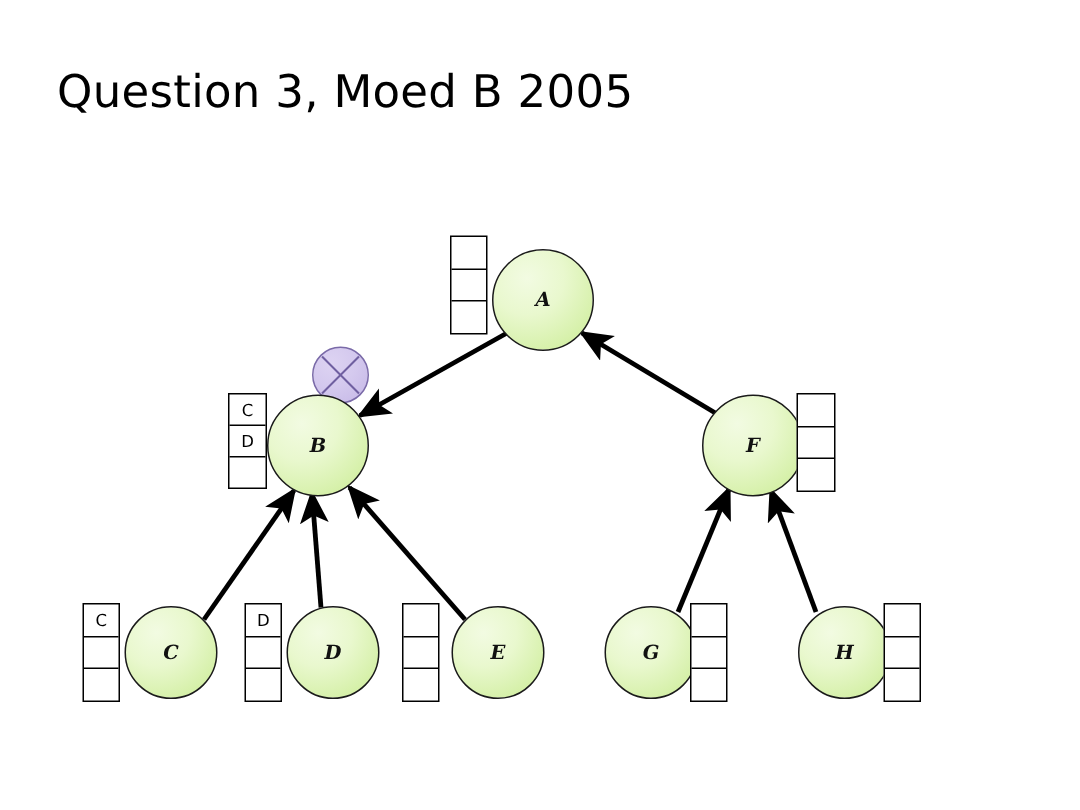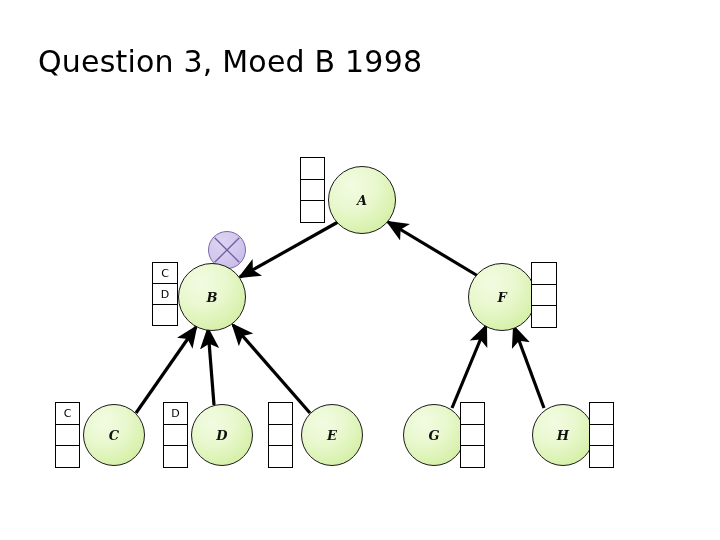--- a/index.html
+++ b/index.html
@@ -58,21 +58,21 @@
     font-family:"DejaVu Sans", sans-serif;
     font-size:11px;color:#000000;line-height:1;
   }
   .cell:last-child{border-bottom:none;}
 </style>
 </head>
 <body>
 
 <div id="slide">
 
-  <div class="title">Question 3, Moed B 1998</div>
+  <div class="title">Question 3, Moed B 2005</div>
 
   <svg id="edges" viewBox="0 0 720 540" xmlns="http://www.w3.org/2000/svg">
     <defs>
       <marker id="arrowhead" markerWidth="7" markerHeight="7" refX="6.2" refY="3" orient="auto" markerUnits="strokeWidth">
         <path d="M0,0 L7,3 L0,6 L1.6,3 Z" fill="#000000"></path>
       </marker>
     </defs>
     <g stroke="#000000" stroke-width="3.2" fill="none" marker-end="url(#arrowhead)">
       <line x1="338" y1="222" x2="240" y2="277"></line>
       <line x1="478" y1="276" x2="388" y2="222"></line>

